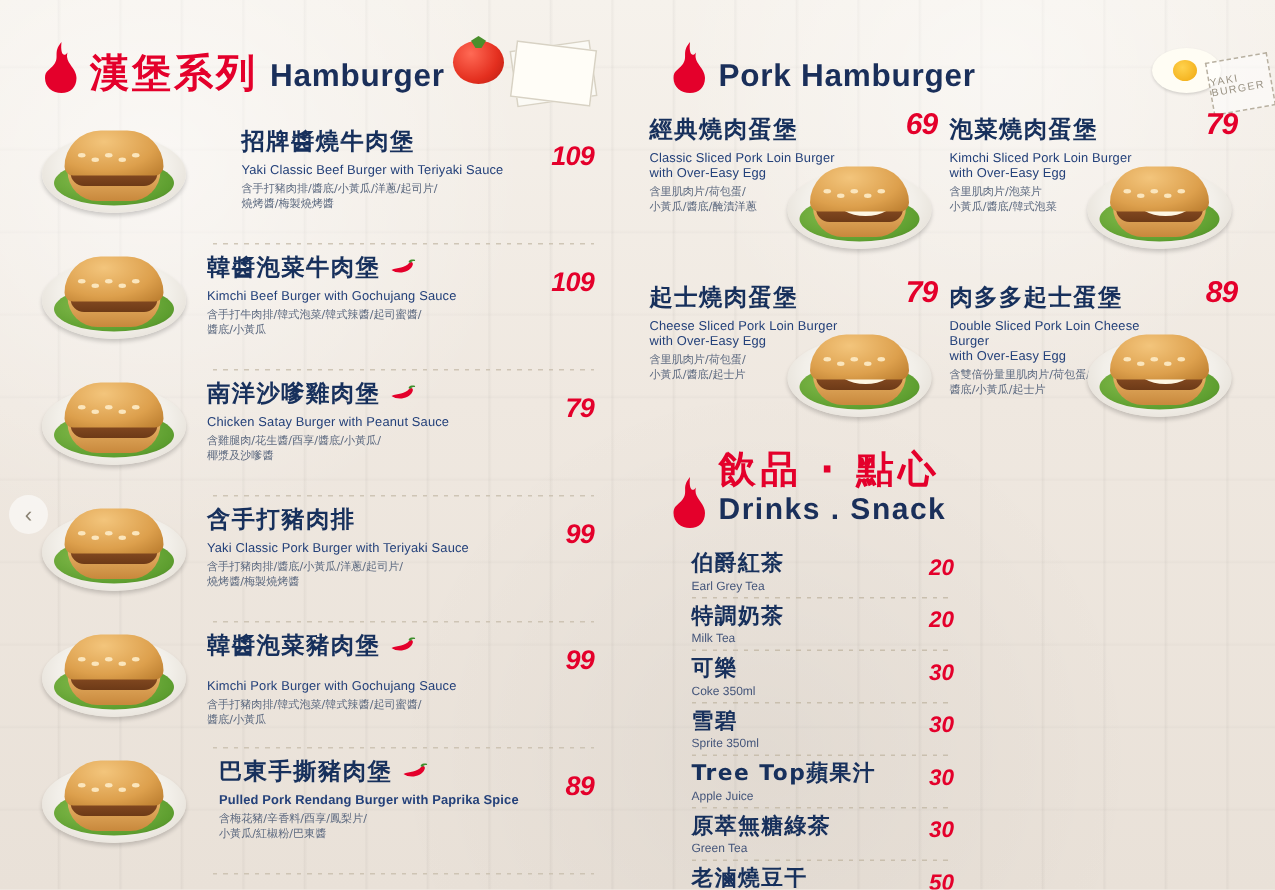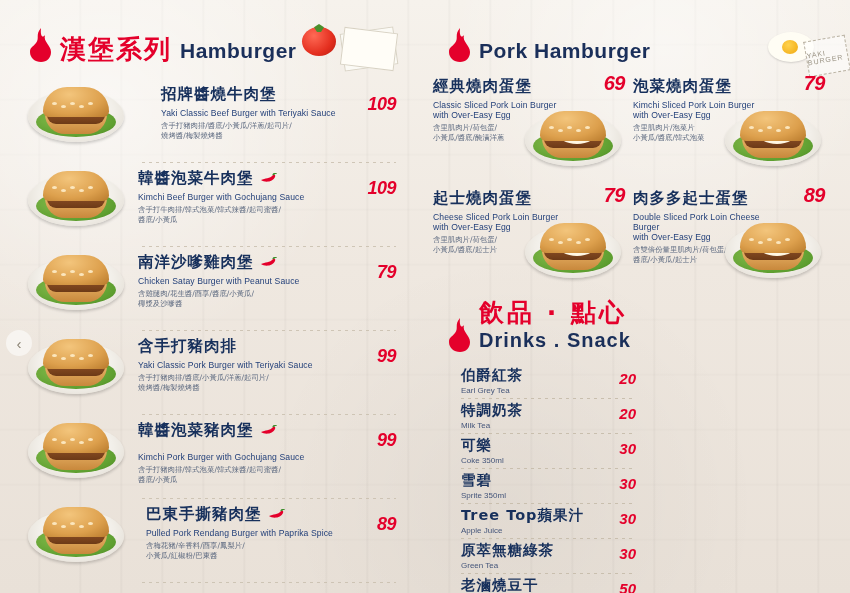--- a/index.html
+++ b/index.html
@@ -327,21 +327,21 @@
             <span class="sesame" style="left:64px;top:24px;"></span>
           </span>
           <span class="item-txt">
             <span class="name-row">
               <span class="it-name">巴東手撕豬肉堡</span>
               <span class="chili-ic"><svg width="17" height="10" viewBox="0 0 17 10">
                   <path d="M1 7 C5 10 13 9 15 4 C16 2 14 1 13 2 C10 6 5 5 1 7 Z" fill="#e4002b"></path>
                   <path d="M13 2 C14 0 16 0 16 1" stroke="#3f8f2e" stroke-width="1.6" fill="none"></path>
                 </svg></span>
             </span>
-            <span class="it-en" style="display:block;">Pulled Pork Rendang Burger with Paprika Spice</span>
+            <span class="it-en" style="display:block;font-weight:bold;">Pulled Pork Rendang Burger with Paprika Spice</span>
             <span class="it-desc" style="display:block;white-space:pre-line;">含梅花豬/辛香料/酉享/鳳梨片/
 小黃瓜/紅椒粉/巴東醬</span>
           </span>
           <span class="price">89</span>
           <span class="dotline"></span>
         </div>
       </div>
   </div>
 
   <div class="col-right">

